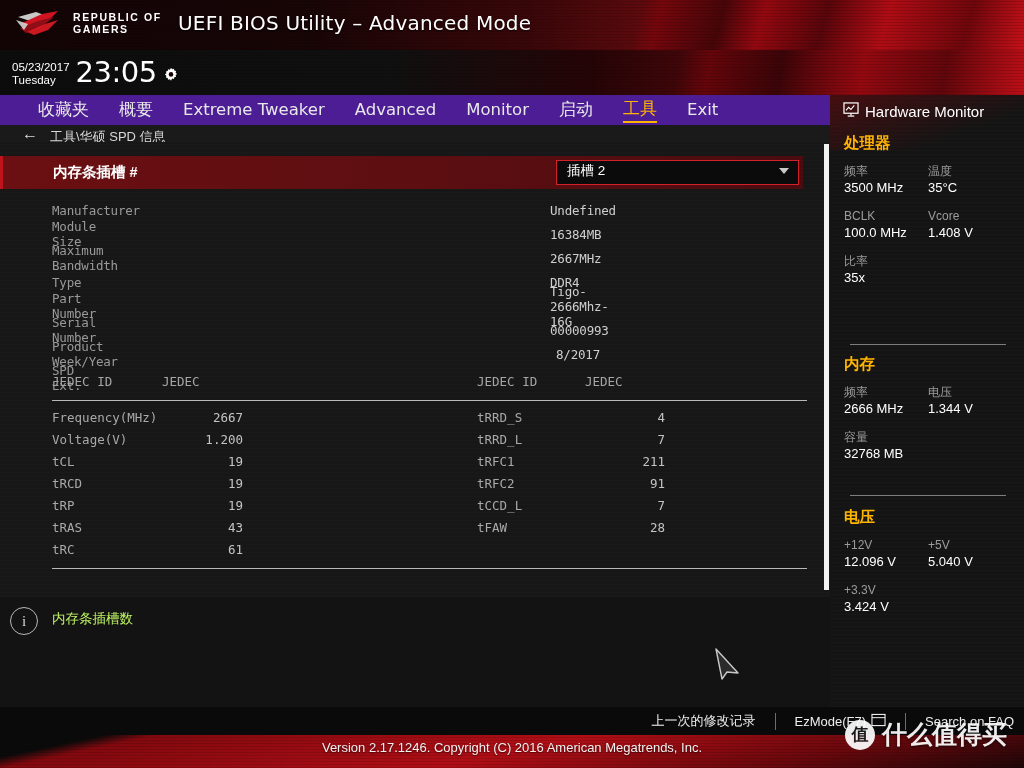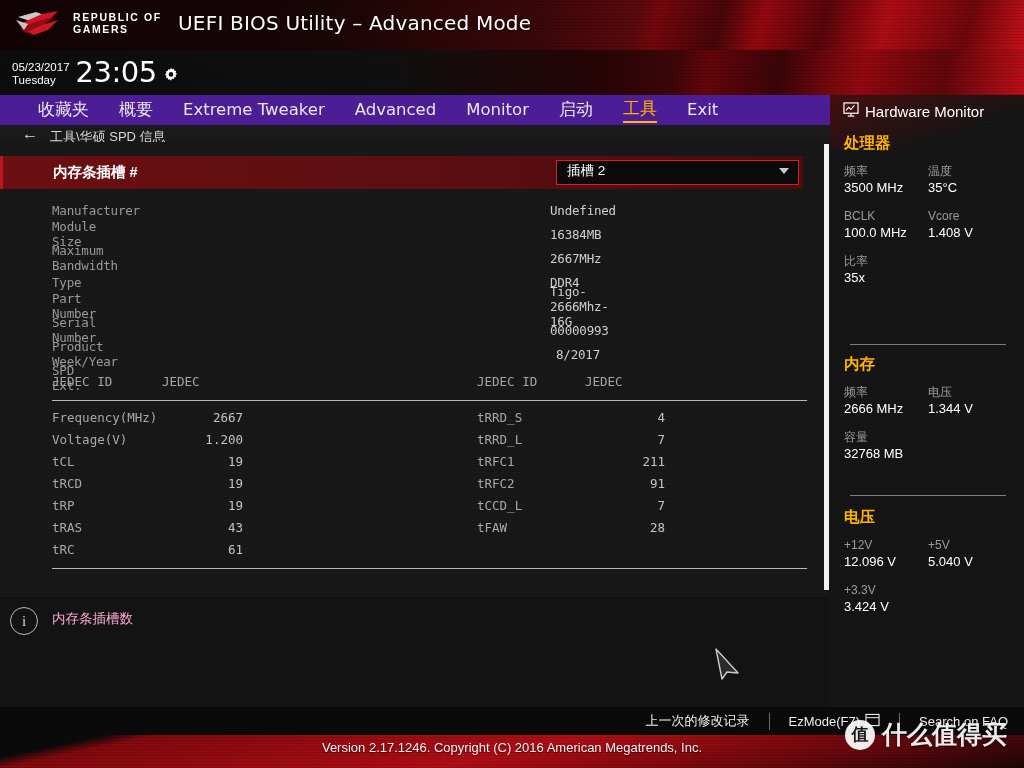--- a/index.html
+++ b/index.html
@@ -237,21 +237,21 @@
   #help-icon {
     position: absolute; left: 10px; top: 10px;
     width: 26px; height: 26px; border-radius: 50%;
     border: 1.5px solid #b8b8b8;
     color: #d6d6d6; font-size: 15px;
     display: flex; align-items: center; justify-content: center;
     font-family: "Liberation Serif", serif;
   }
   #help-text {
     position: absolute; left: 52px; top: 13px;
-    color: #f9a8d4; font-size: 13.5px;
+    color: #bef264; font-size: 13.5px;
     font-family: "Liberation Sans", sans-serif;
   }
 
   
   #rightpanel {
     position: absolute; left: 830px; top: 95px;
     width: 194px; height: 612px;
     background: #141414;
     background-image: repeating-linear-gradient(0deg, rgba(255,255,255,0.015) 0px, rgba(255,255,255,0.015) 1px, rgba(0,0,0,0) 1px, rgba(0,0,0,0) 4px);
     overflow: hidden;
@@ -310,21 +310,21 @@
   #bottom-strip {
     position: absolute; left: 0; top: 707px;
     width: 1024px; height: 28px;
     background: #0a0a0a;
     z-index: 2;
   }
   #bottom-actions {
     position: absolute; left: 0; top: 707px;
     width: 1024px; height: 28px;
     display: flex; align-items: center; justify-content: flex-end;
-    gap: 5px; padding-right: 16px; box-sizing: border-box;
+    gap: 5px; padding-right: 10px; box-sizing: border-box;
     z-index: 3;
   }
   .ba-item {
     color: #eeeeee; font-size: 13px;
     font-family: "Liberation Sans", sans-serif;
     display: flex; align-items: center; gap: 5px;
     cursor: pointer; white-space: nowrap;
   }
   .ba-sep { width: 1px; height: 17px; background: rgba(255,255,255,0.4); margin: 0 14px; }
   #version-line {

